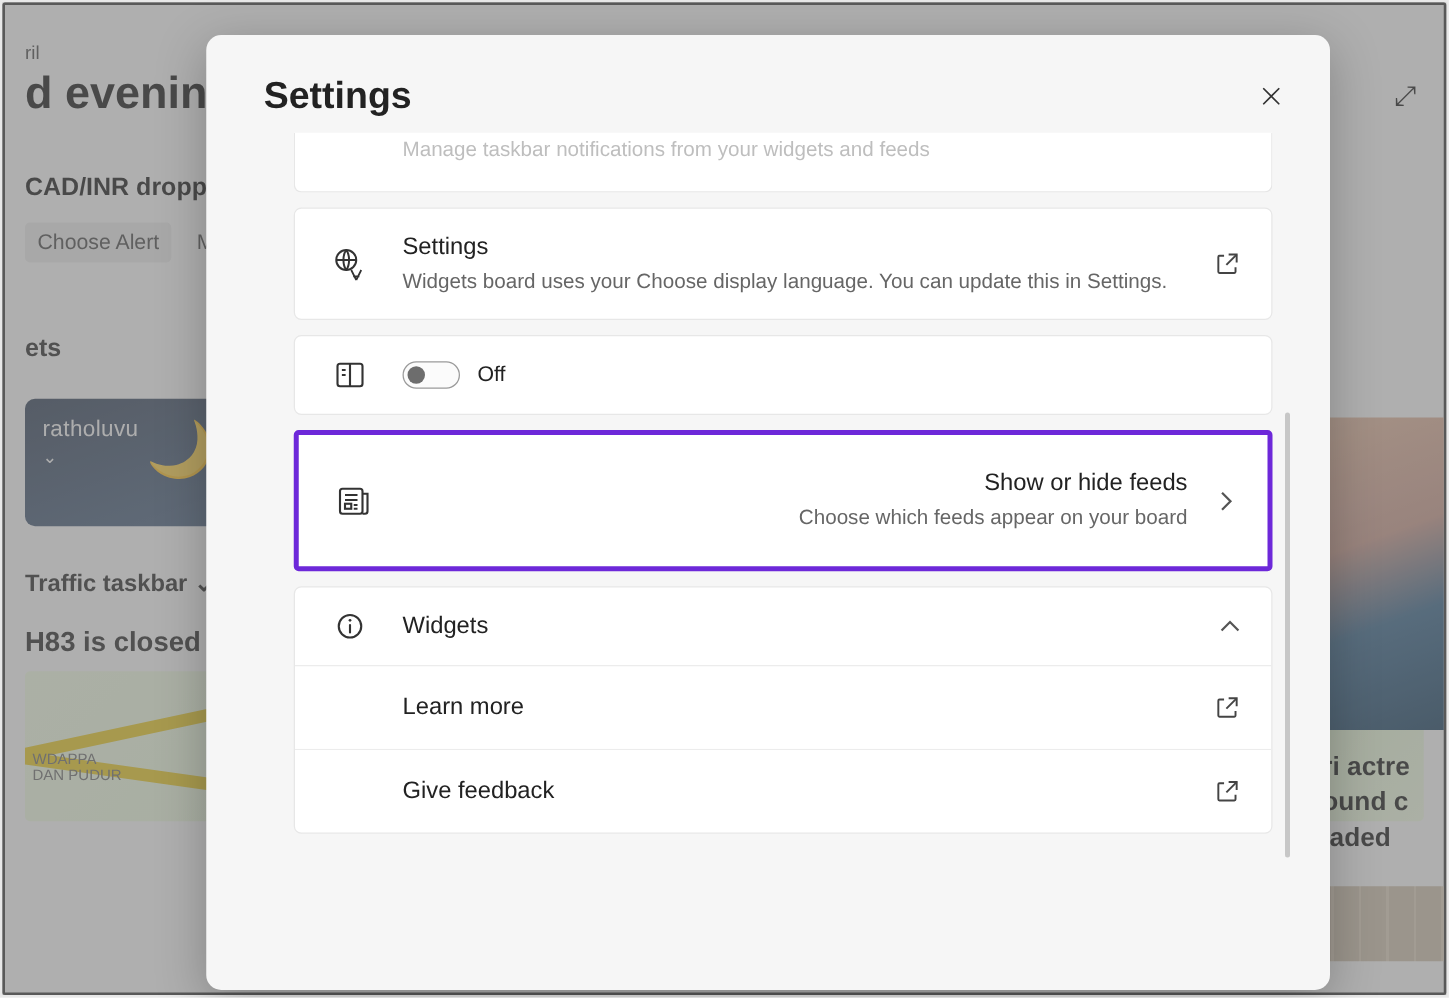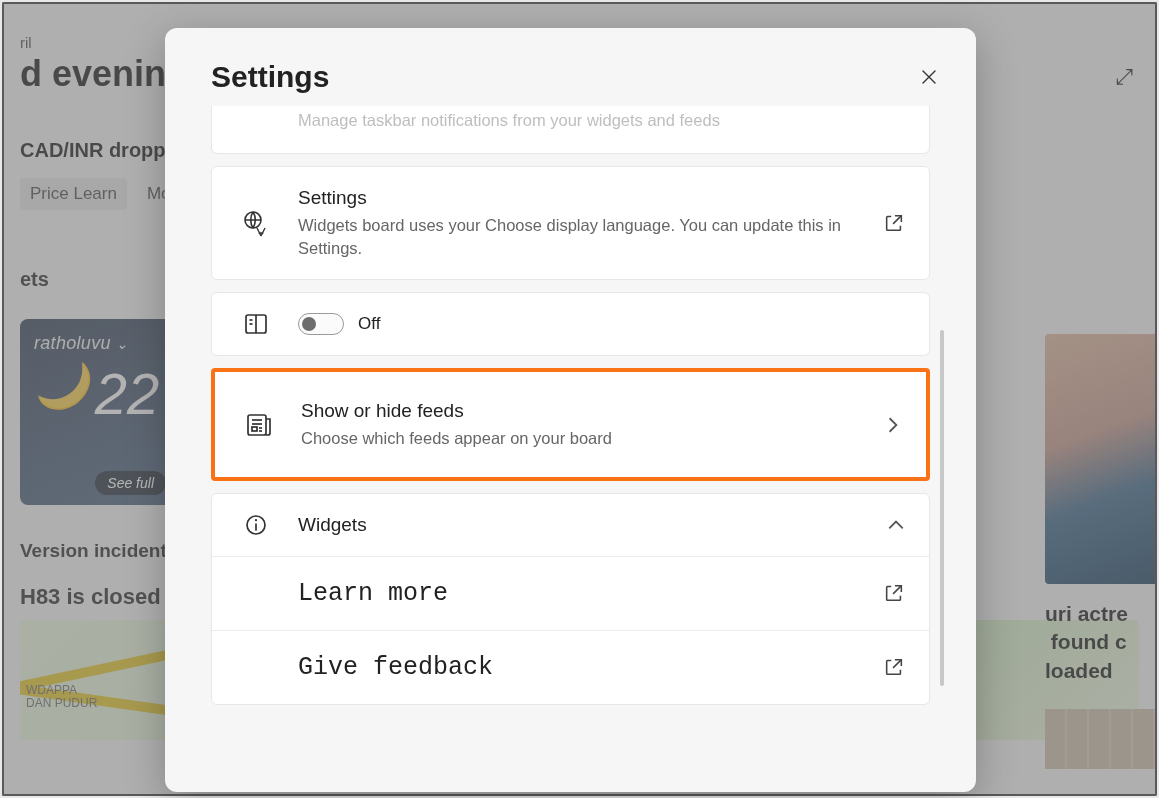--- a/index.html
+++ b/index.html
@@ -16,54 +16,54 @@
   .bg-topbar { display:flex; justify-content:space-between; align-items:flex-start; padding-top: 30px;}
   .bg-title-area { padding-left: 0; }
   .bg-date { font-size: 15px; color: #444; }
   .bg-title { font-size: 36px; font-weight: 700; color: #111; margin-top: 2px; }
   .bg-expand { font-size: 22px; color: #111; margin-right: 6px; margin-top: 30px;}
   .bg-row2 { margin-top: 44px; font-size: 20px; font-weight: 700; color:#111; }
   .bg-pills { margin-top: 16px; display:flex; gap:10px;}
   .bg-pill { background: #e2e2e2; color:#444; padding:6px 10px; border-radius:4px; font-size:17px;}
   .bg-pill.plain { background: transparent; }
   .bg-section-label { margin-top: 58px; font-size:20px; font-weight:600;}
-  .bg-weather { margin-top: 28px; display:flex; flex-direction:column; gap:6px;font-style:italic;}
+  .bg-weather { margin-top: 28px; display:flex; flex-direction:row; gap:6px;}
   .bg-loc { font-size:18px; color:#eee; letter-spacing:0.3px;}
   .bg-temp { font-size:58px; font-weight:300; color:#fafafa; display:flex; align-items:flex-start; gap:6px;}
   .bg-temp sup { font-size:20px; margin-top:12px;}
   .bg-seefull { align-self:flex-end; background: rgba(0,0,0,0.55); color:#fff; font-size:14px; padding:4px 12px; border-radius:16px; margin-right: 20px; margin-top: 38px; width:fit-content;}
   .bg-traffic { margin-top: 34px; font-size:19px; font-weight:600; color:#222;}
   .bg-road { margin-top: 22px; font-size:22px; font-weight:700;}
   .bg-map { margin-top:10px; height:120px; background: linear-gradient(135deg,#e8f4d8 0%,#e0f0d0 30%, #b8e0a0 60%, #e8f4d8 100%); position:relative; border-radius:4px; overflow:hidden;}
   .bg-maproad { position:absolute; inset:0; }
   .bg-maproad::before, .bg-maproad::after { content:""; position:absolute; background:#e6c200; height:10px; border-radius:5px;}
   .bg-maproad::before { left:-20px; top:40px; width:240px; transform:rotate(-12deg);}
   .bg-maproad::after { left:-20px; top:80px; width:260px; transform:rotate(8deg);}
   .bg-maplabel { position:absolute; left:6px; bottom:30px; font-size:12px; color:#666; text-align:left; line-height:1.1;}
   .bg-right { position:absolute; right: 0; top: 330px; width:110px; height:460px;}
   .bg-right-img { width:100%; height:250px; background: linear-gradient(160deg,#e0b090 0%, #c89080 40%, #2a5f8a 65%, #0d3a5f 100%); border-radius:4px 0 0 4px;}
   .bg-right-text { margin-top:16px; font-size:21px; font-weight:700; color:#111; line-height:1.35;}
   .bg-right-img2 { margin-top:24px; width:100%; height:60px; background: repeating-linear-gradient(90deg,#c8b8a0 0 20px,#d8c8b0 20px 22px);}
 
   
   .modal {
-    position: absolute; left: 165px; top: 28px; width: 811px; height: 764px;
+    position: absolute; left: 165px; top: 28px; width: 899px; height: 764px;
     background: #f6f6f6; border-radius: 12px; z-index: 10;
     box-shadow: 0 10px 40px rgba(0,0,0,0.25);
     overflow: hidden;
   }
   .modal-header { display:flex; justify-content:space-between; align-items:center; padding: 32px 30px 12px 46px;}
   .modal-title { font-size: 30px; font-weight: 600; color:#222;}
   .close-btn { width:34px; height:34px; display:flex; align-items:center; justify-content:center; cursor:pointer; border-radius:4px; color:#333;}
   .settings-body { position:relative; padding: 0 46px 0px 46px; height: calc(100% - 96px); overflow:hidden;}
   .scroll-track { position:absolute; right: 32px; top: 224px; width:4px; height: 356px; background: #c7c7c7; border-radius:2px;}
 
   .card {
     background:#fff; border:1px solid #e7e7e7; border-radius:6px;
-    margin-bottom: 12px; position:relative;
+    margin-bottom: 12px; position:relative;margin-left:24px;
   }
   .card.partial-top { border-top:none; border-top-left-radius:0; border-top-right-radius:0; padding-top:0;}
   .card-inner { display:flex; align-items:center; padding: 18px 24px 18px 24px; gap: 22px; }
   .card-inner.tight { padding: 0 24px 20px 24px; }
   .card-icon { width: 40px; display:flex; align-items:center; justify-content:center; color:#333; flex-shrink:0;}
   .card-text { flex:1; min-width:0; }
   .card-title { font-size: 19px; color:#222; font-weight:400; line-height:1.35;}
   .card-sub { font-size: 16.5px; color:#666; line-height:1.45; margin-top:3px;}
   .card-trail { display:flex; align-items:center; gap:14px; flex-shrink:0; }
   .ext-icon { width:22px; height:22px; color:#444;}
@@ -71,59 +71,59 @@
 
   
   .toggle {
     width:46px; height:22px; border-radius:11px; background:#fbfbfb; border:1px solid #9a9a9a;
     position:relative; cursor:pointer;
   }
   .toggle-knob { position:absolute; left:3px; top:3px; width:14px; height:14px; border-radius:50%; background:#6d6d6d;}
   .toggle-label { font-size:17px; color:#222;}
 
   
-  .card.highlight { border: 4px solid #f97316; border-radius:4px; }
+  .card.highlight { border: 4px solid #6d28d9; border-radius:4px;text-align:right; }
   .card.highlight .card-inner { padding: 26px 24px;}
 
   
   .sub-list { }
   .sub-row { display:flex; align-items:center; padding: 22px 24px; border-top:1px solid #ececec;}
   .sub-row .spacer { width:40px; margin-right:22px; flex-shrink:0;}
-  .sub-row .label { flex:1; font-size:25px; color:#222;font-family:Liberation Mono, monospace;}
+  .sub-row .label { flex:1; font-size:19px; color:#222;}
 
   svg { display:block; }
 </style>
 </head>
 <body>
 
 <div class="bg-layer">
   <div class="bg-content">
     <div class="bg-topbar">
       <div class="bg-title-area">
         <div class="bg-date">ril</div>
         <div class="bg-title">d evening</div>
       </div>
       <div class="bg-expand">⤢</div>
     </div>
     <div class="bg-row2">CAD/INR dropping</div>
     <div class="bg-pills">
-      <div class="bg-pill">Price Learn</div>
+      <div class="bg-pill">Choose Alert</div>
       <div class="bg-pill plain">Money</div>
     </div>
     <div class="bg-section-label">ets</div>
     <div class="bg-weather" style="background:linear-gradient(160deg,#2b3b55,#415e82);border-radius:8px;padding:14px 14px 10px 14px;width:180px;">
       <div class="bg-loc"><span>ratholuvu</span> <span style="font-size:14px;">⌄</span></div>
       <div class="bg-temp">
         <span style="font-size:44px;">🌙</span>
         <span>22</span>
         <sup>°C</sup>
       </div>
       <div class="bg-seefull">See full</div>
     </div>
-    <div class="bg-traffic"><span>Version incident</span> <span>⌄</span></div>
+    <div class="bg-traffic"><span>Traffic taskbar</span> <span>⌄</span></div>
     <div class="bg-road">H83 is closed at</div>
     <div class="bg-map">
       <div class="bg-maproad"></div>
       <div class="bg-maplabel" style="white-space:pre;">WDAPPA
 DAN PUDUR</div>
     </div>
   </div>
   <div class="bg-right">
     <div class="bg-right-img"></div>
     <div class="bg-right-text" style="white-space:pre;">uri actre

